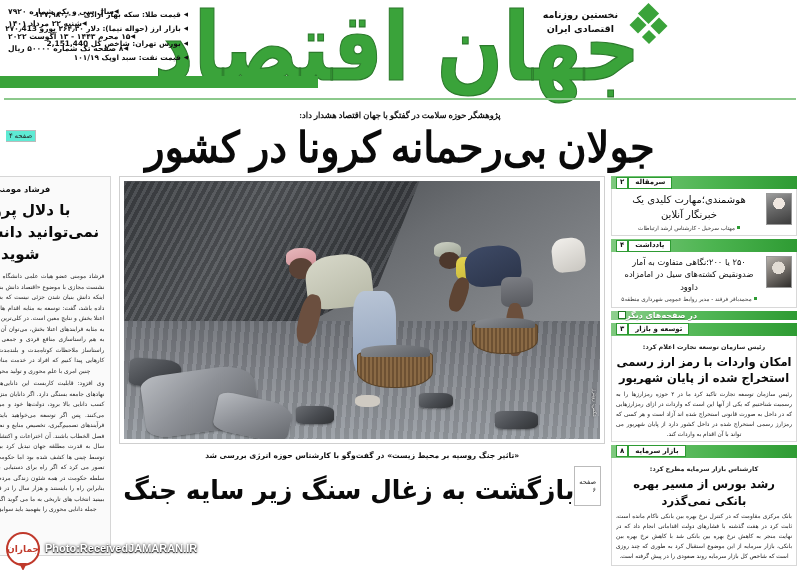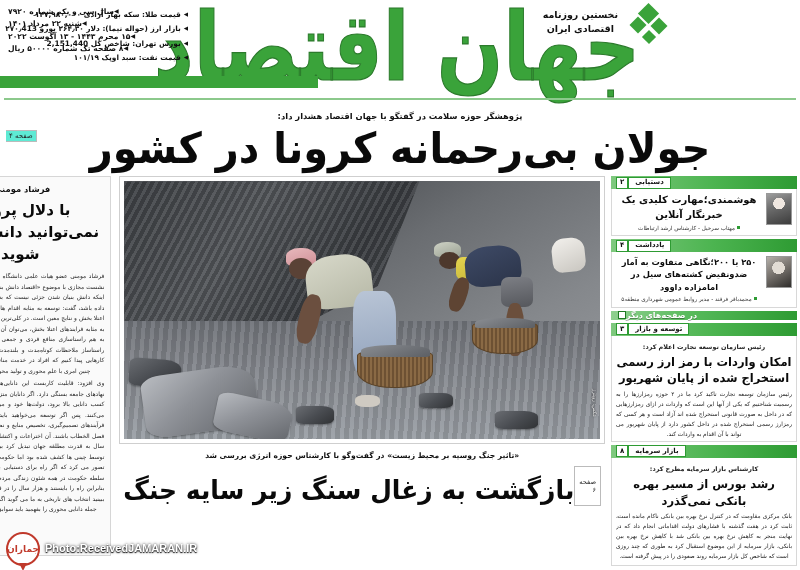--- a/index.html
+++ b/index.html
@@ -130,20 +130,21 @@
     background: #8cc98c;
   }
 
   
   .lead {
     position: relative;
     width: 800px;
     padding: 6px 6px 4px 6px;
     text-align: center;
     background: #fff;
+    font-family: Liberation Serif, serif;
   }
   .lead-kicker {
     font-size: 8.4px;
     font-weight: bold;
     color: #111;
     line-height: 1.5;
     margin-bottom: 3px;
   }
   .lead-title {
     font-size: 40px;
@@ -230,21 +231,21 @@
       linear-gradient(160deg, #9e9e9e 0%, #6d6d6d 40%, #3c3c3c 100%);
   }
   .sec-thumb.face2 {
     background:
       radial-gradient(circle at 48% 36%, #e2dcd4 0 27%, rgba(0,0,0,0) 28%),
       linear-gradient(150deg, #b5b0aa 0%, #7a7570 45%, #2f2d2b 100%);
   }
   .sec-text { flex: 1 1 auto; text-align: center; }
   .sec-title {
     font-size: 10px;
-    font-weight: bold;
+    font-weight: normal;
     color: #0c0c0c;
     line-height: 1.42;
   }
   .sec-title.small {
     font-size: 8.3px;
     line-height: 1.5;
   }
   .sec-byline {
     font-size: 5.6px;
     color: #333;
@@ -593,21 +594,21 @@
     <div class="lead-pagenote">صفحه ۴</div>
   </div>
 
   <div class="main">
 
     <div class="col-right">
 
       <div>
         <div class="sec-bar">
           <span class="sec-num">۲</span>
-          <span class="sec-name">دستیابی</span>
+          <span class="sec-name">سرمقاله</span>
         </div>
         <div class="sec-block">
           <div class="sec-flex">
             <div class="sec-thumb"></div>
             <div class="sec-text">
               <div class="sec-title">هوشمندی؛مهارت کلیدی یک خبرنگار آنلاین</div>
               <div class="sec-byline">
                 <span class="sq"></span><span>مهتاب سرخیل - کارشناس ارشد ارتباطات</span>
               </div>
             </div>

